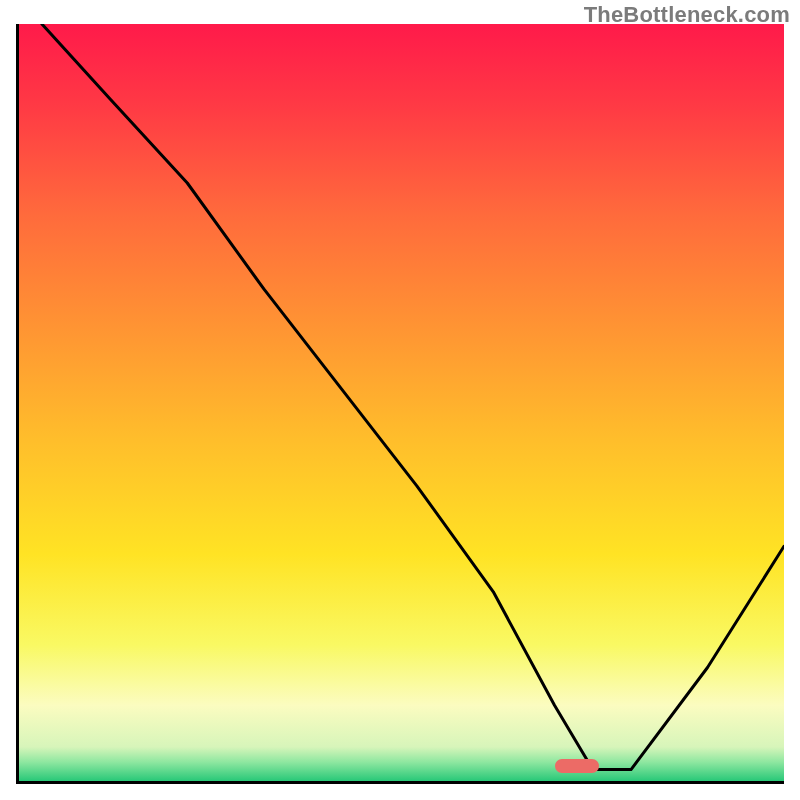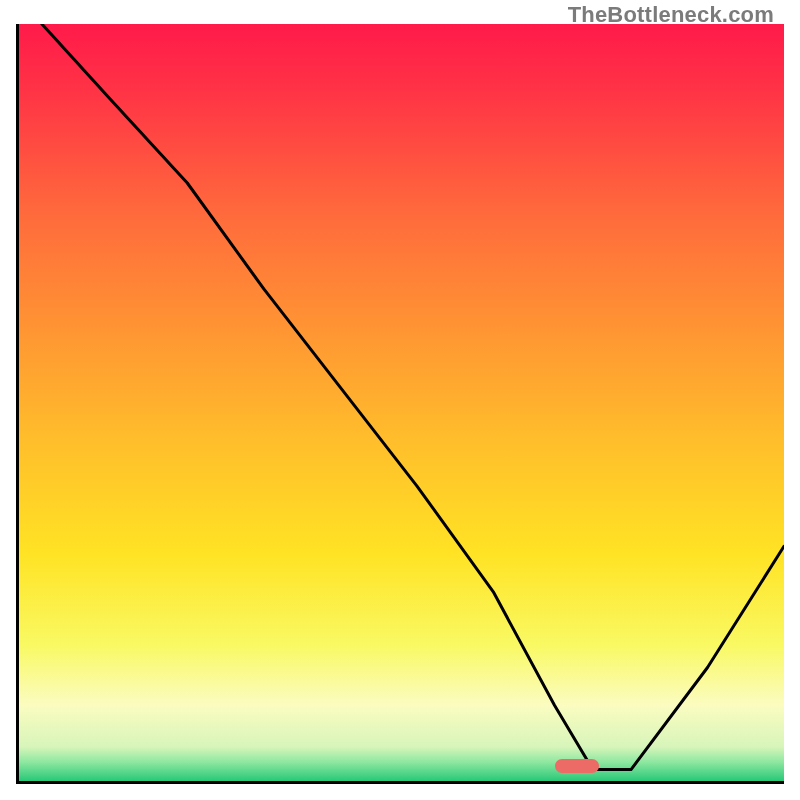--- a/index.html
+++ b/index.html
@@ -11,21 +11,21 @@
     overflow: hidden;
   }
   .container {
     position: relative;
     width: 800px;
     height: 800px;
   }
   .watermark {
     position: absolute;
     top: 2px;
-    right: 26px;
+    right: 10px;
     font-family: Arial, Helvetica, sans-serif;
     font-size: 22px;
     font-weight: 600;
     color: #7b7b7b;
     letter-spacing: 0.2px;
   }
   .plot-frame {
     position: absolute;
     left: 16px;
     top: 24px;

